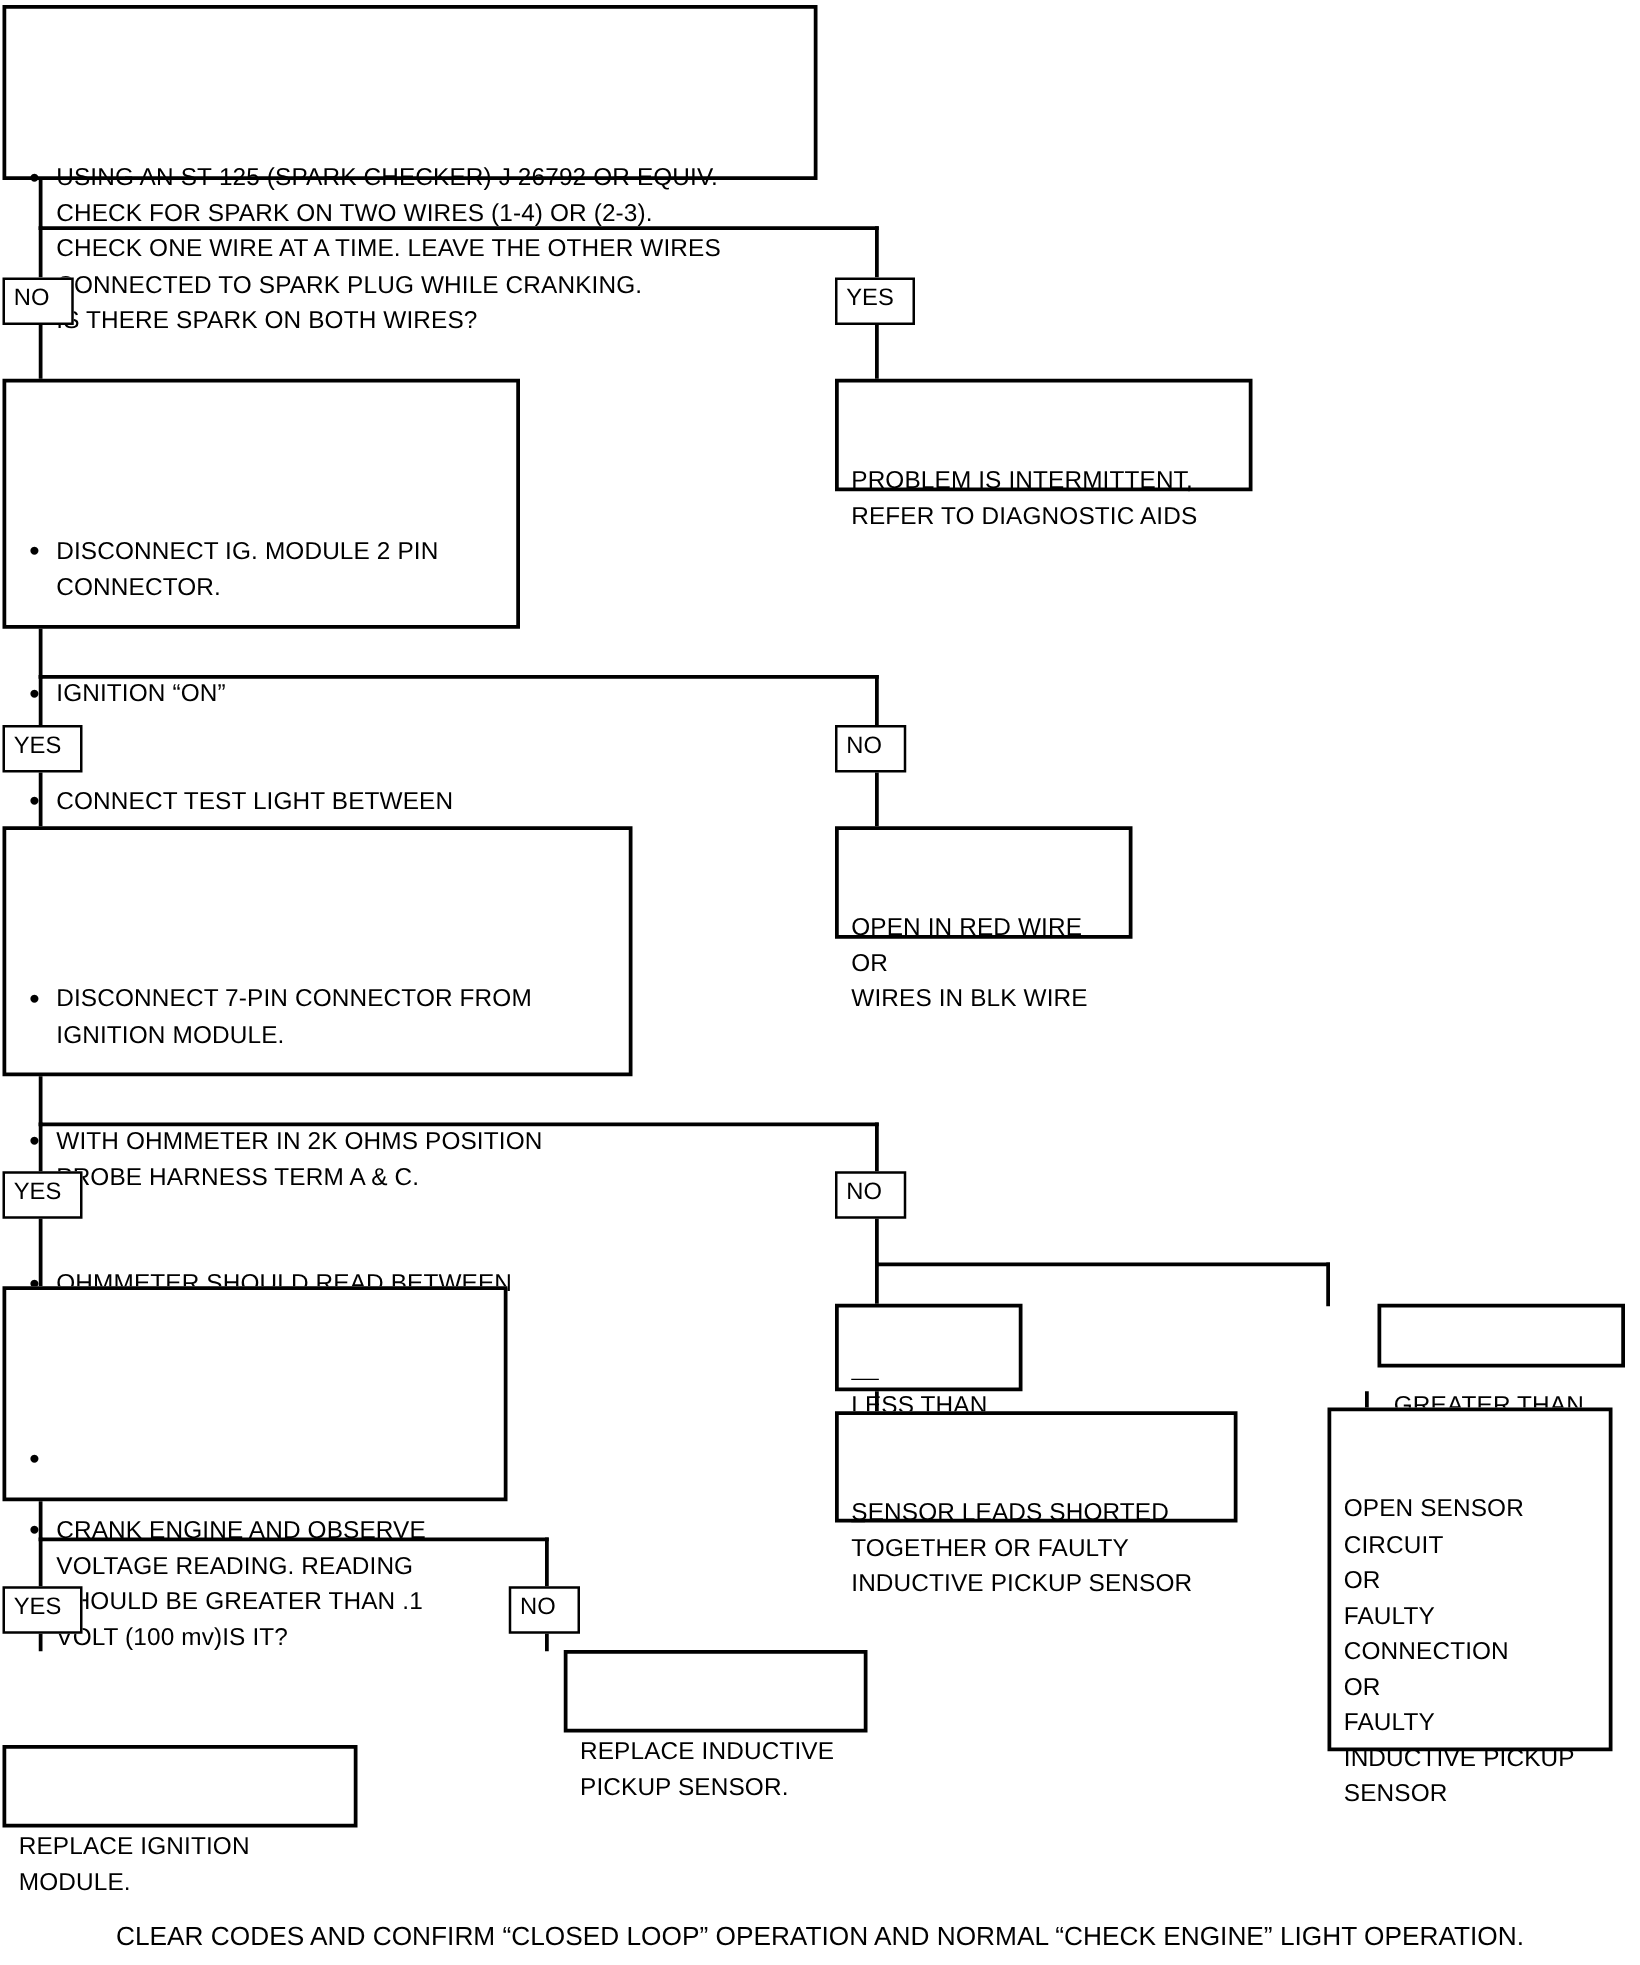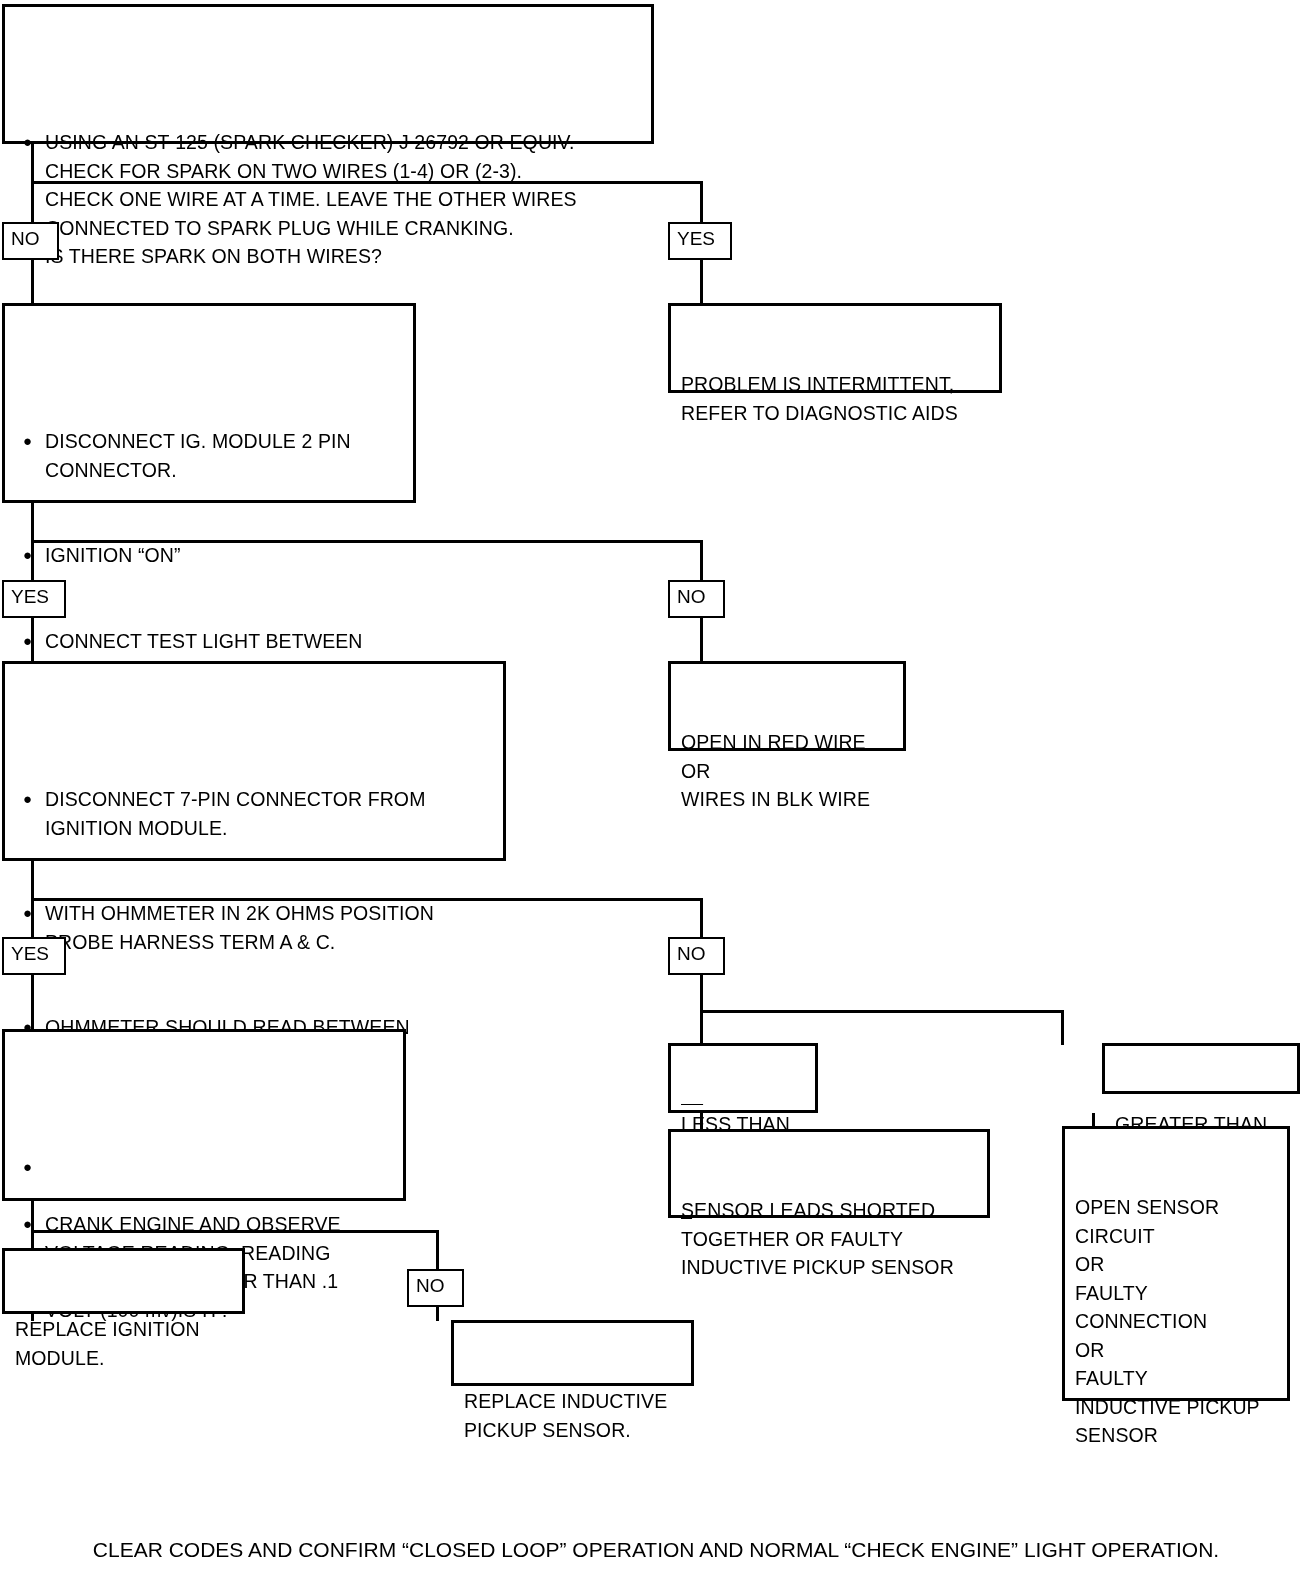--- a/index.html
+++ b/index.html
@@ -210,21 +210,21 @@
   <div class="ln hln" style="left:31px; top:1230px; width:408px;"></div>
   <div class="ln vln" style="left:31px; top:1230px; height:40px;"></div>
   <div class="ln vln" style="left:436px; top:1230px; height:40px;"></div>
 
   <div class="label-box" style="left:2px; top:1269px; width:64px; height:38px;">YES</div>
   <div class="label-box" style="left:407px; top:1269px; width:57px; height:38px;">NO</div>
 
   <div class="ln vln" style="left:31px; top:1307px; height:14px;"></div>
   <div class="ln vln" style="left:436px; top:1307px; height:14px;"></div>
 
-  <div class="box thick" style="left:2px; top:1248px; width:243px; height:66px;">
+  <div class="box thick" style="left:2px; top:1396px; width:284px; height:66px;">
     <div class="plain-lines">REPLACE IGNITION
 MODULE.</div>
   </div>
 
   <div class="box thick" style="left:407px; top:1320px; width:243px; height:66px;margin-left:44px;">
     <div class="plain-lines">REPLACE INDUCTIVE
 PICKUP SENSOR.</div>
   </div>
 
   <div id="footer-note" style="top:1537px;">CLEAR CODES AND CONFIRM “CLOSED LOOP” OPERATION AND NORMAL “CHECK ENGINE” LIGHT OPERATION.</div>

